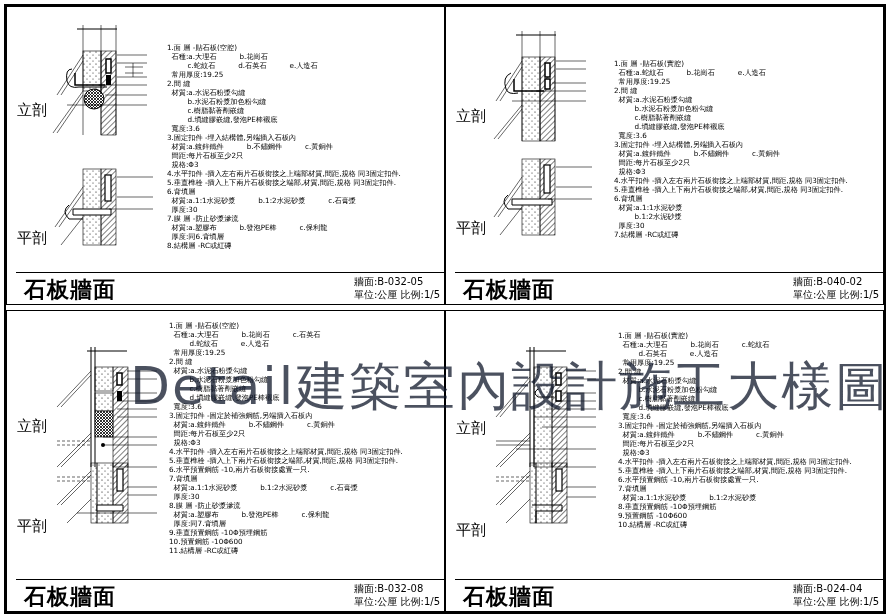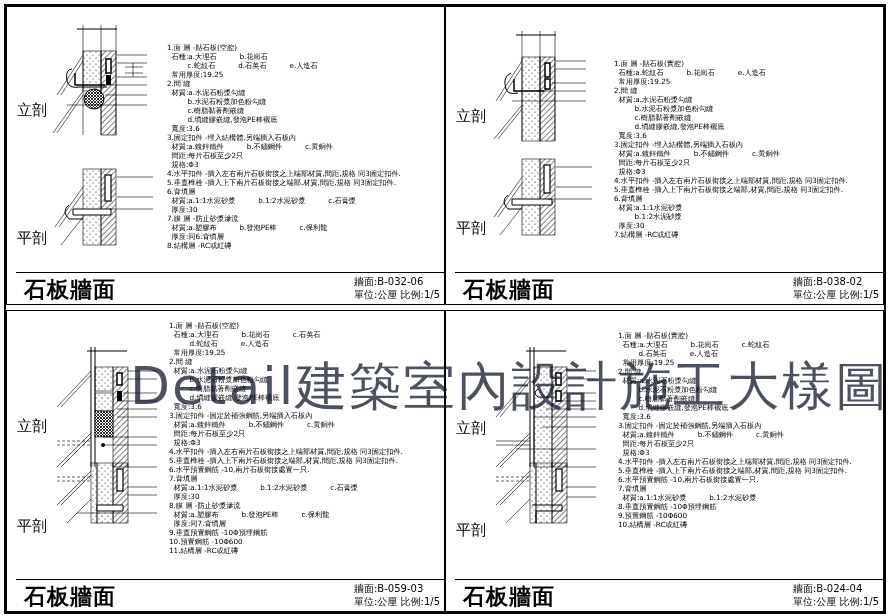--- a/index.html
+++ b/index.html
@@ -98,21 +98,21 @@
 6.背填層
   材質:a.1:1水泥砂漿          b.1:2水泥砂漿          c.石膏漿
   厚度:30
 7.膜 層 -防止砂漿滲流
   材質:a.塑膠布          b.發泡PE棒          c.保利龍
   厚度:同6.背填層
 8.結構層 -RC或紅磚</div>
   <div class="title-bar">
     <div class="title-main">石板牆面</div>
     <div class="title-meta">
-      <div>牆面:B-032-06</div>
+      <div>牆面:B-032-05</div>
       <div>單位:公厘 比例:1/5</div>
     </div>
   </div>
 </div>
 
 <div class="panel" style="left:445px;top:6px;width:439px;height:299px;">
   <svg width="160" height="130" style="left:10px;top:14px;">
     <line x1="60" y1="14" x2="100" y2="14" stroke="#000"></line>
     <line x1="66" y1="10" x2="66" y2="120" stroke="#000" stroke-width="0.6"></line>
     <line x1="84" y1="10" x2="84" y2="120" stroke="#000" stroke-width="0.6"></line>
@@ -163,21 +163,21 @@
 4.水平扣件 -插入左右兩片石板銜接之上端部材質,間距,規格 同3固定扣件.
 5.垂直榫栓 -插入上下兩片石板銜接之端部,材質,間距,規格 同3固定扣件.
 6.背填層
   材質:a.1:1水泥砂漿
          b.1:2水泥砂漿
   厚度:30
 7.結構層 -RC或紅磚</div>
   <div class="title-bar">
     <div class="title-main">石板牆面</div>
     <div class="title-meta">
-      <div>牆面:B-038-02</div>
+      <div>牆面:B-040-02</div>
       <div>單位:公厘 比例:1/5</div>
     </div>
   </div>
 </div>
 
 <div class="panel" style="left:6px;top:310px;width:439px;height:302px;">
   <svg width="160" height="140" style="left:10px;top:26px;">
     <line x1="70" y1="14" x2="110" y2="14" stroke="#000"></line>
     <line x1="74" y1="10" x2="74" y2="130" stroke="#000" stroke-width="1"></line>
     <line x1="78" y1="10" x2="78" y2="130" stroke="#000" stroke-width="1"></line>
@@ -240,21 +240,21 @@
   厚度:30
 8.膜 層 -防止砂漿滲流
   材質:a.塑膠布          b.發泡PE棒          c.保利龍
   厚度:同7.背填層
 9.垂直預置鋼筋 -10Φ預埋鋼筋
 10.預置鋼筋 -10Φ600
 11.結構層 -RC或紅磚</div>
   <div class="title-bar">
     <div class="title-main">石板牆面</div>
     <div class="title-meta">
-      <div>牆面:B-059-03</div>
+      <div>牆面:B-032-08</div>
       <div>單位:公厘 比例:1/5</div>
     </div>
   </div>
 </div>
 
 <div class="panel" style="left:445px;top:310px;width:439px;height:302px;">
   <svg width="160" height="140" style="left:10px;top:26px;">
     <line x1="70" y1="14" x2="110" y2="14" stroke="#000"></line>
     <line x1="74" y1="10" x2="74" y2="130" stroke="#000" stroke-width="1"></line>
     <line x1="78" y1="10" x2="78" y2="130" stroke="#000" stroke-width="1"></line>

